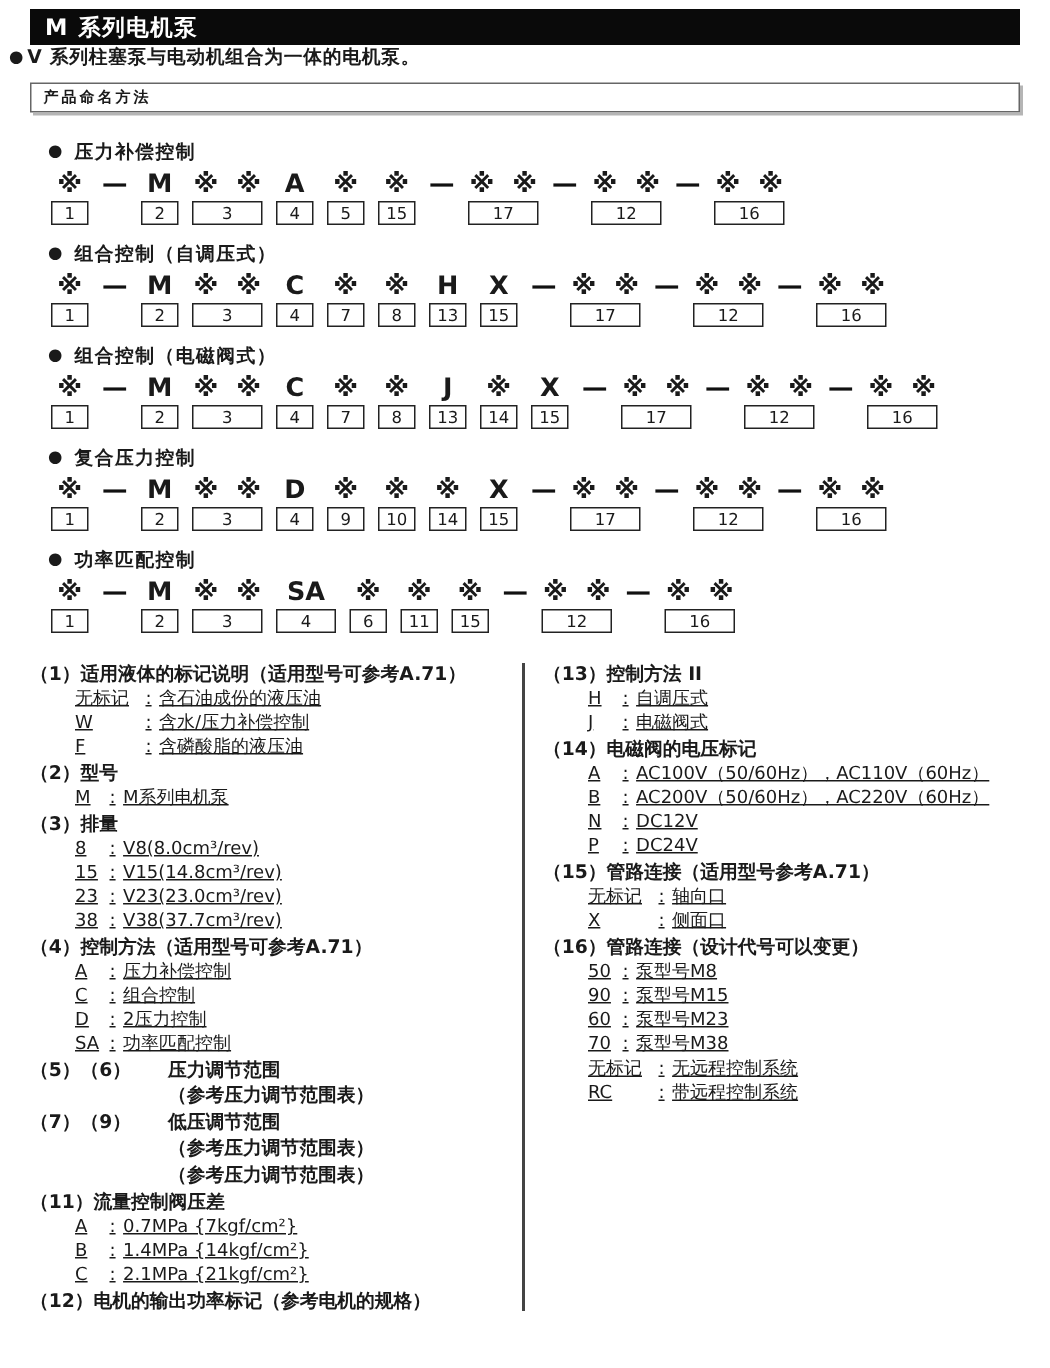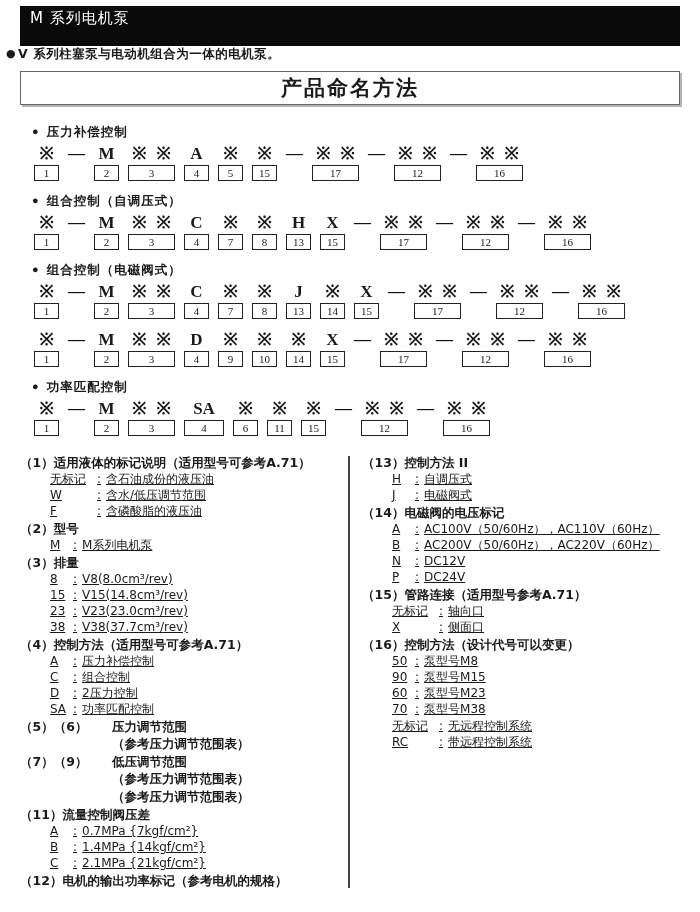--- a/index.html
+++ b/index.html
@@ -4,29 +4,29 @@
 <style>
   :root{
     --bar-bg:#0a0a0a; --bar-text:#ffffff; --ink:#1a1a1a; --line:#444444; --page-bg:#ffffff;
   }
   html,body{margin:0;padding:0;background:var(--page-bg);}
   body{width:700px;height:912px;overflow:hidden;color:var(--ink);
        font-family:"DejaVu Sans","Liberation Sans",sans-serif;}
   .page{position:relative;width:700px;height:912px;}
 
   
-  .title-bar{margin:6px 20px 0 20px;height:40px;line-height:24px;background:var(--bar-bg);
-             color:var(--bar-text);font-size:15px;font-weight:normal;padding:0 10px;letter-spacing:1px;}
+  .title-bar{margin:6px 20px 0 20px;height:24px;line-height:24px;background:var(--bar-bg);
+             color:var(--bar-text);font-size:15px;font-weight:bold;padding:0 10px;letter-spacing:1px;}
   .subtitle{margin:0 0 0 6px;font-size:12.5px;font-weight:600;letter-spacing:.5px;}
   .subtitle .bullet{margin-right:2px;font-size:11px;vertical-align:1px;}
   .name-box{margin:8px 20px 0 20px;border:1.5px solid #666;box-shadow:2px 2px 0 #b5b5b5;
-            font-size:21px;font-weight:bold;padding:2px 8px;letter-spacing:2px;text-align:center;}
+            font-size:10px;font-weight:bold;padding:2px 8px;letter-spacing:2px;}
 
   
-  .patterns{margin:18px 0 0 30px;font-family:Liberation Serif, serif;}
+  .patterns{margin:18px 0 0 30px;}
   .pattern-group{margin-bottom:11px;}
   .pattern-label{font-size:12.5px;font-weight:600;line-height:16px;margin:0 0 4px 2px;letter-spacing:1px;}
   .pattern-label .bullet{margin-right:7px;font-size:11px;vertical-align:1px;}
   .token-row{display:flex;align-items:flex-start;gap:9px;margin-left:4px;}
   .token{display:flex;flex-direction:column;align-items:center;}
   .sym{font-size:17px;font-weight:bold;line-height:20px;white-space:pre;word-spacing:6px;}
   .dash-tok .sym{color:#111;}
   .box{border:1.3px solid #222;height:16px;line-height:15px;font-size:11px;text-align:center;
        margin-top:1px;box-sizing:border-box;background:#fff;}
   .box.narrow{width:25px;}
@@ -238,20 +238,21 @@
           <div class="token dash-tok">
             <div class="sym">—</div>
           </div>
           <div class="token">
             <div class="sym">※ ※</div>
             <div class="box wide">16</div>
           </div>
         </div>
       </div>
       <div class="pattern-group">
+        <div class="pattern-label"><span class="bullet">●</span><span>复合压力控制</span></div>
         <div class="token-row">
           <div class="token">
             <div class="sym">※</div>
             <div class="box narrow">1</div>
           </div>
           <div class="token dash-tok">
             <div class="sym">—</div>
           </div>
           <div class="token">
             <div class="sym">M</div>
@@ -361,21 +362,21 @@
         <div class="sec kwide">
           <div class="sec-head"><span class="lbl">（1）</span><span class="ttl">适用液体的标记说明（适用型号可参考A.71）</span></div>
           <div class="item">
             <span class="k">无标记</span>
             <span class="c">:</span>
             <span class="v">含石油成份的液压油</span>
           </div>
           <div class="item">
             <span class="k">W</span>
             <span class="c">:</span>
-            <span class="v">含水/低压调节范围</span>
+            <span class="v">含水/压力补偿控制</span>
           </div>
           <div class="item">
             <span class="k">F</span>
             <span class="c">:</span>
             <span class="v">含磷酸脂的液压油</span>
           </div>
         </div>
         <div class="sec">
           <div class="sec-head"><span class="lbl">（2）</span><span class="ttl">型号</span></div>
           <div class="item">
@@ -508,21 +509,21 @@
             <span class="c">:</span>
             <span class="v">轴向口</span>
           </div>
           <div class="item">
             <span class="k">X</span>
             <span class="c">:</span>
             <span class="v">侧面口</span>
           </div>
         </div>
         <div class="sec">
-          <div class="sec-head"><span class="lbl">（16）</span><span class="ttl">控制方法（设计代号可以变更）</span></div>
+          <div class="sec-head"><span class="lbl">（16）</span><span class="ttl">管路连接（设计代号可以变更）</span></div>
           <div class="item">
             <span class="k">50</span>
             <span class="c">:</span>
             <span class="v">泵型号M8</span>
           </div>
           <div class="item">
             <span class="k">90</span>
             <span class="c">:</span>
             <span class="v">泵型号M15</span>
           </div>

